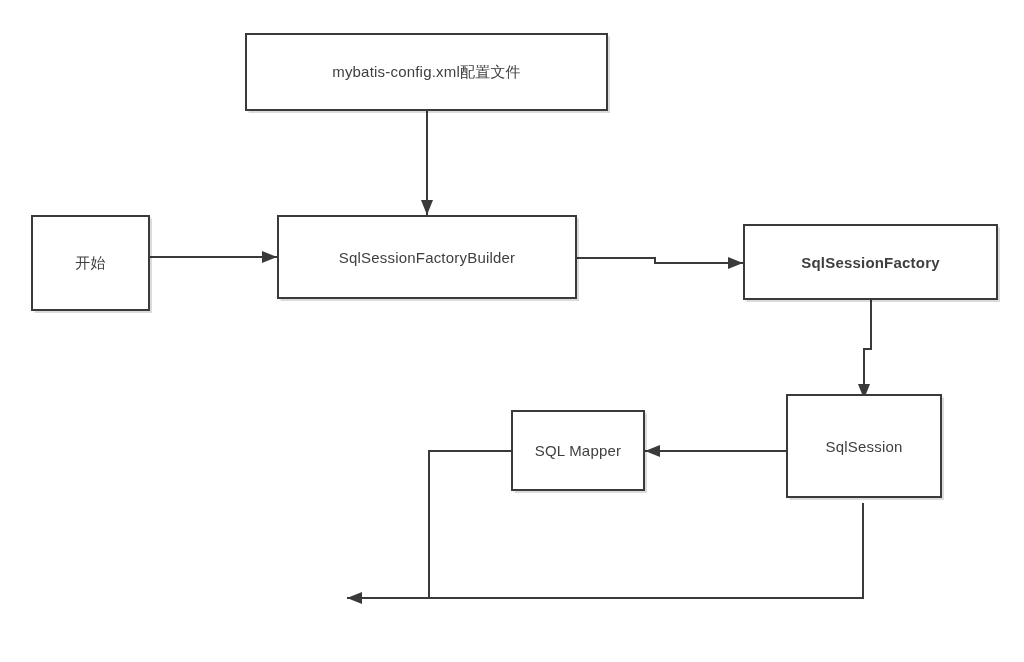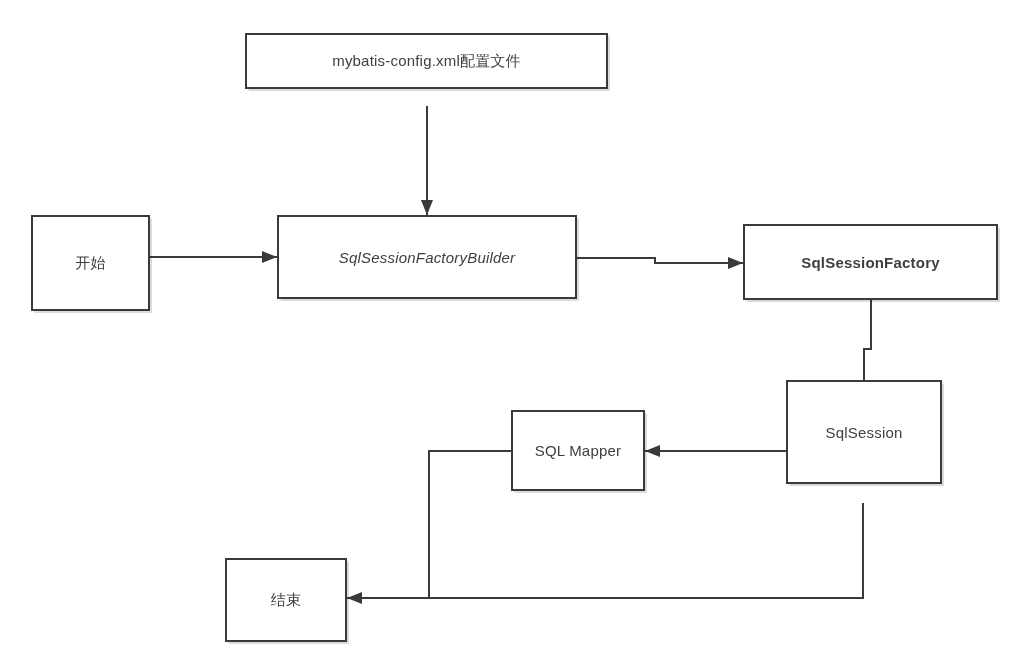--- a/index.html
+++ b/index.html
@@ -35,25 +35,25 @@
     box-shadow: 1.5px 1.5px 1px rgba(0,0,0,0.14);
     display: flex;
     align-items: center;
     justify-content: center;
     text-align: center;
     color: #3f3f3f;
     font-size: 15px;
     letter-spacing: 0.2px;
     z-index: 1;
   }
-  #node-config  { left: 245px; top:  33px; width: 363px; height: 56px; }
+  #node-config  { left: 245px; top:  33px; width: 363px; height: 78px; }
   #node-start   { left:  31px; top: 215px; width: 119px; height: 96px; }
-  #node-builder { left: 277px; top: 215px; width: 300px; height: 84px; font-style: italic; }
+  #node-builder { left: 277px; top: 215px; width: 300px; height: 84px; }
   #node-factory { left: 743px; top: 224px; width: 255px; height: 76px; font-weight: bold; }
-  #node-session { left: 786px; top: 380px; width: 156px; height: 104px; }
+  #node-session { left: 786px; top: 394px; width: 156px; height: 104px; }
   #node-mapper  { left: 511px; top: 410px; width: 134px; height: 81px; }
   #node-end     { left: 225px; top: 558px; width: 122px; height: 84px; }
 </style>
 </head>
 <body>
 
 <div id="canvas">
 
   <svg id="connector-layer" width="1024" height="662" viewBox="0 0 1024 662" xmlns="http://www.w3.org/2000/svg">
     <defs>
@@ -87,17 +87,14 @@
   </div>
 
   <div class="node" id="node-session">
     <span>SqlSession</span>
   </div>
 
   <div class="node" id="node-mapper">
     <span>SQL Mapper</span>
   </div>
 
-  <div class="node" id="node-end">
-    <span>结束</span>
-  </div>
 
 </div>
 
 </body></html>

